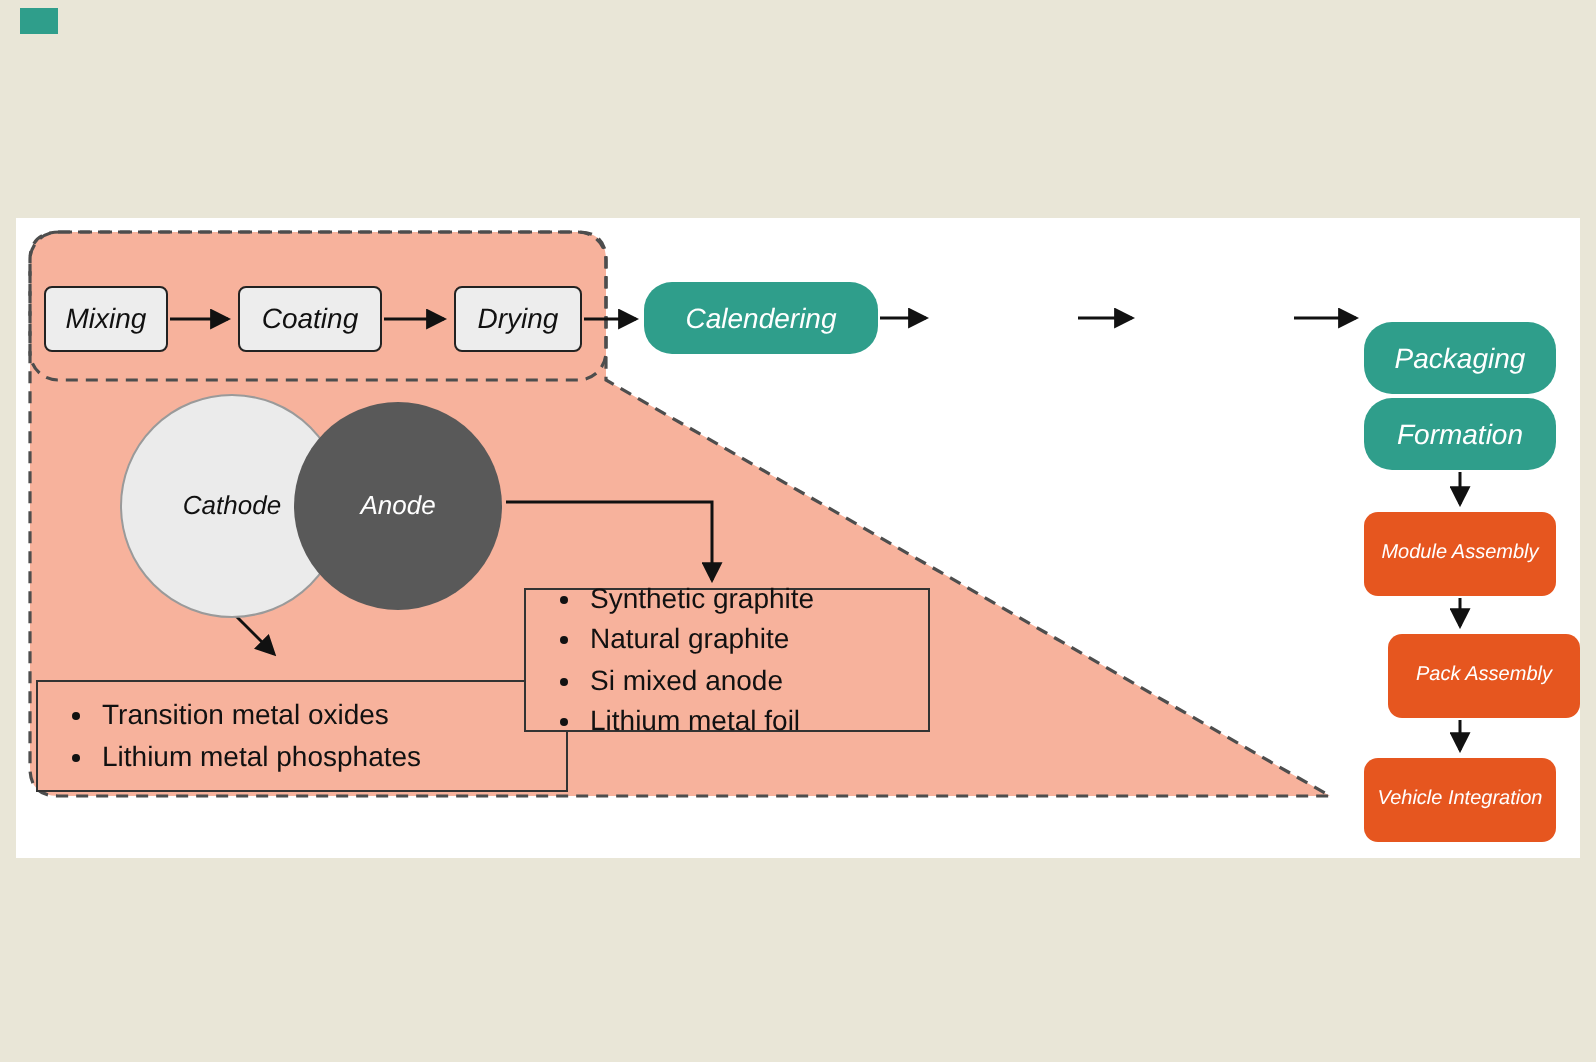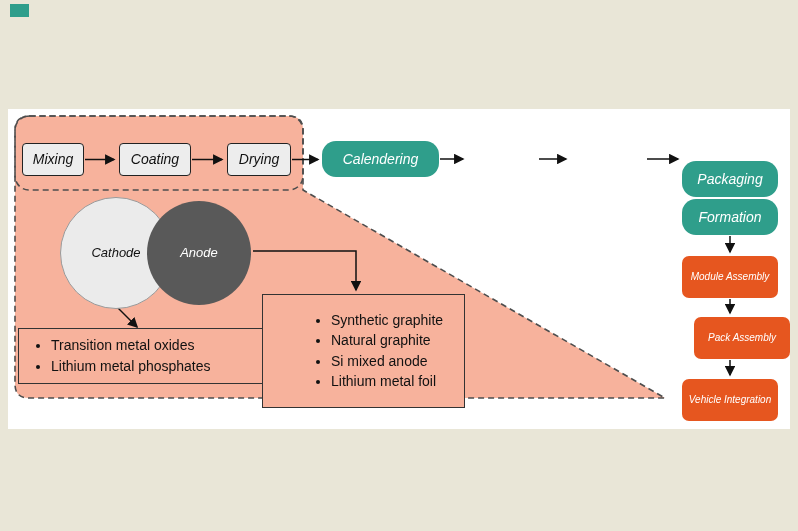--- a/index.html
+++ b/index.html
@@ -66,28 +66,28 @@
   <div class="node box-teal" style="left:682px;top:141px;width:96px;height:36px;margin-top:20px;">Packaging</div>
   <div class="node box-teal" style="left:682px;top:199px;width:96px;height:36px;">Formation</div>
 
   <div class="node box-orange" style="left:682px;top:256px;width:96px;height:42px;">Module Assembly</div>
   <div class="node box-orange" style="left:694px;top:317px;width:96px;height:42px;">Pack Assembly</div>
   <div class="node box-orange" style="left:682px;top:379px;width:96px;height:42px;">Vehicle Integration</div>
 
   <div class="node circle circle-cathode" style="left:60px;top:197px;width:112px;height:112px;">Cathode</div>
   <div class="node circle circle-anode" style="left:147px;top:201px;width:104px;height:104px;">Anode</div>
 
-  <div class="materials" style="left:18px;top:328px;width:266px;height:56px;">
+  <div class="materials" style="left:18px;top:340px;width:266px;height:56px;">
     <ul>
       <li>Transition metal oxides</li>
       <li>Lithium metal phosphates</li>
     </ul>
   </div>
 
-  <div class="materials" style="left:262px;top:294px;width:203px;height:114px;padding-left:36px;">
+  <div class="materials" style="left:262px;top:294px;width:203px;height:72px;">
     <ul>
       <li>Synthetic graphite</li>
       <li>Natural graphite</li>
       <li>Si mixed anode</li>
       <li>Lithium metal foil</li>
     </ul>
   </div>
 
 </div>
 

